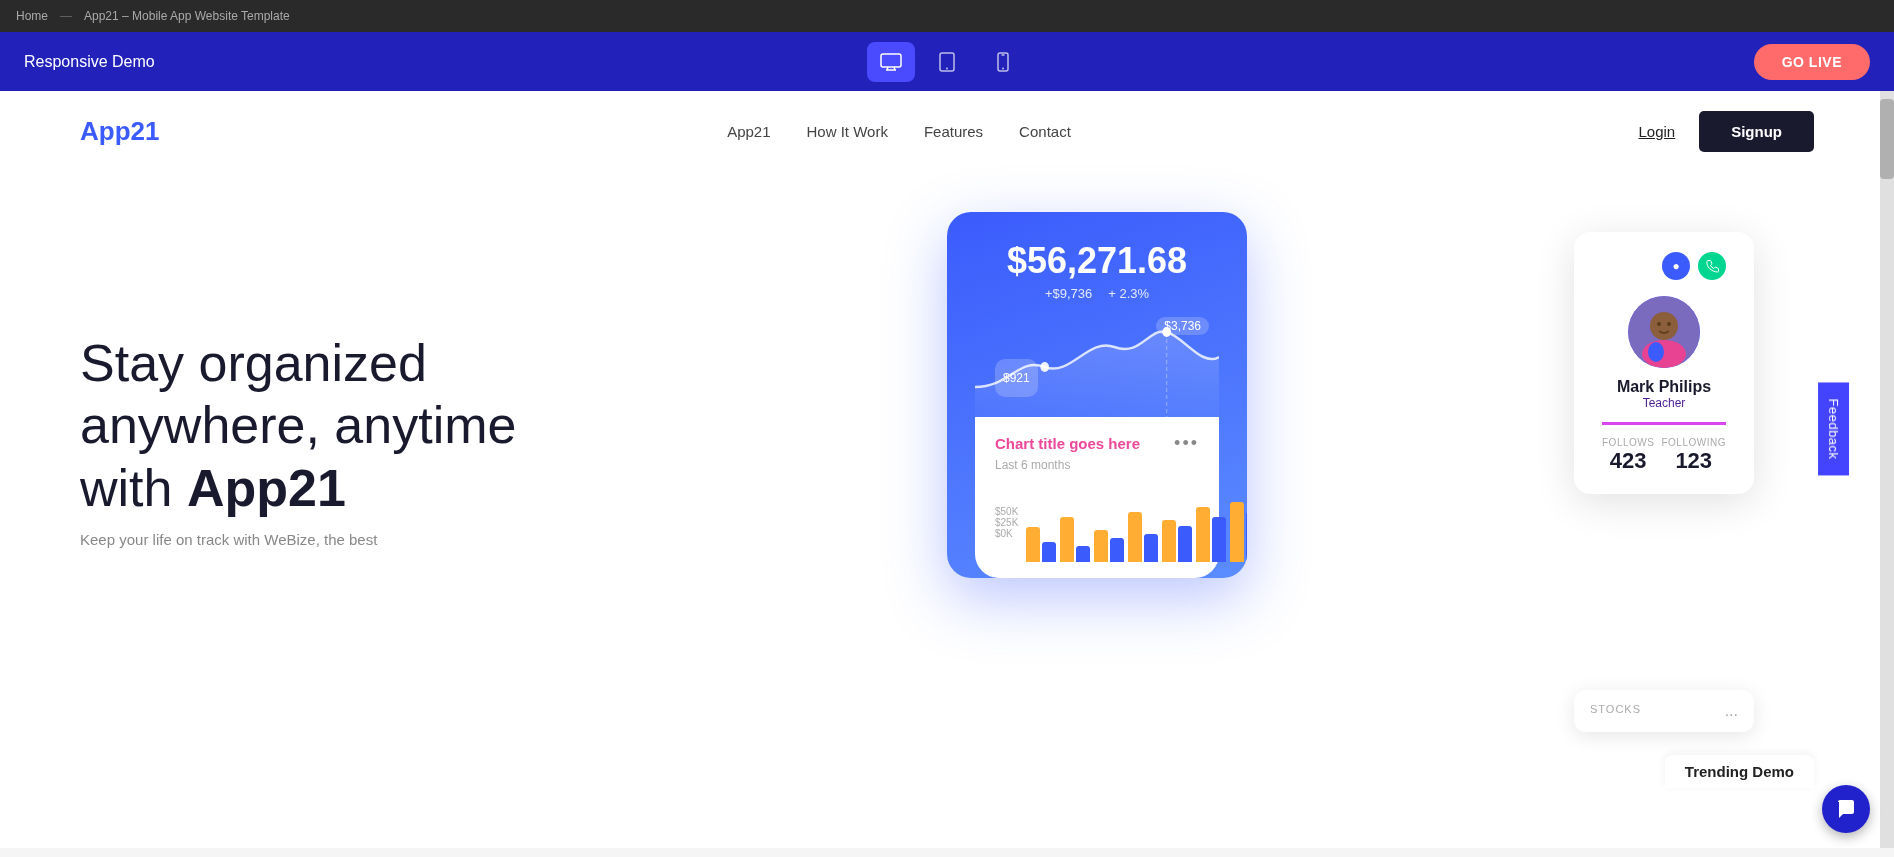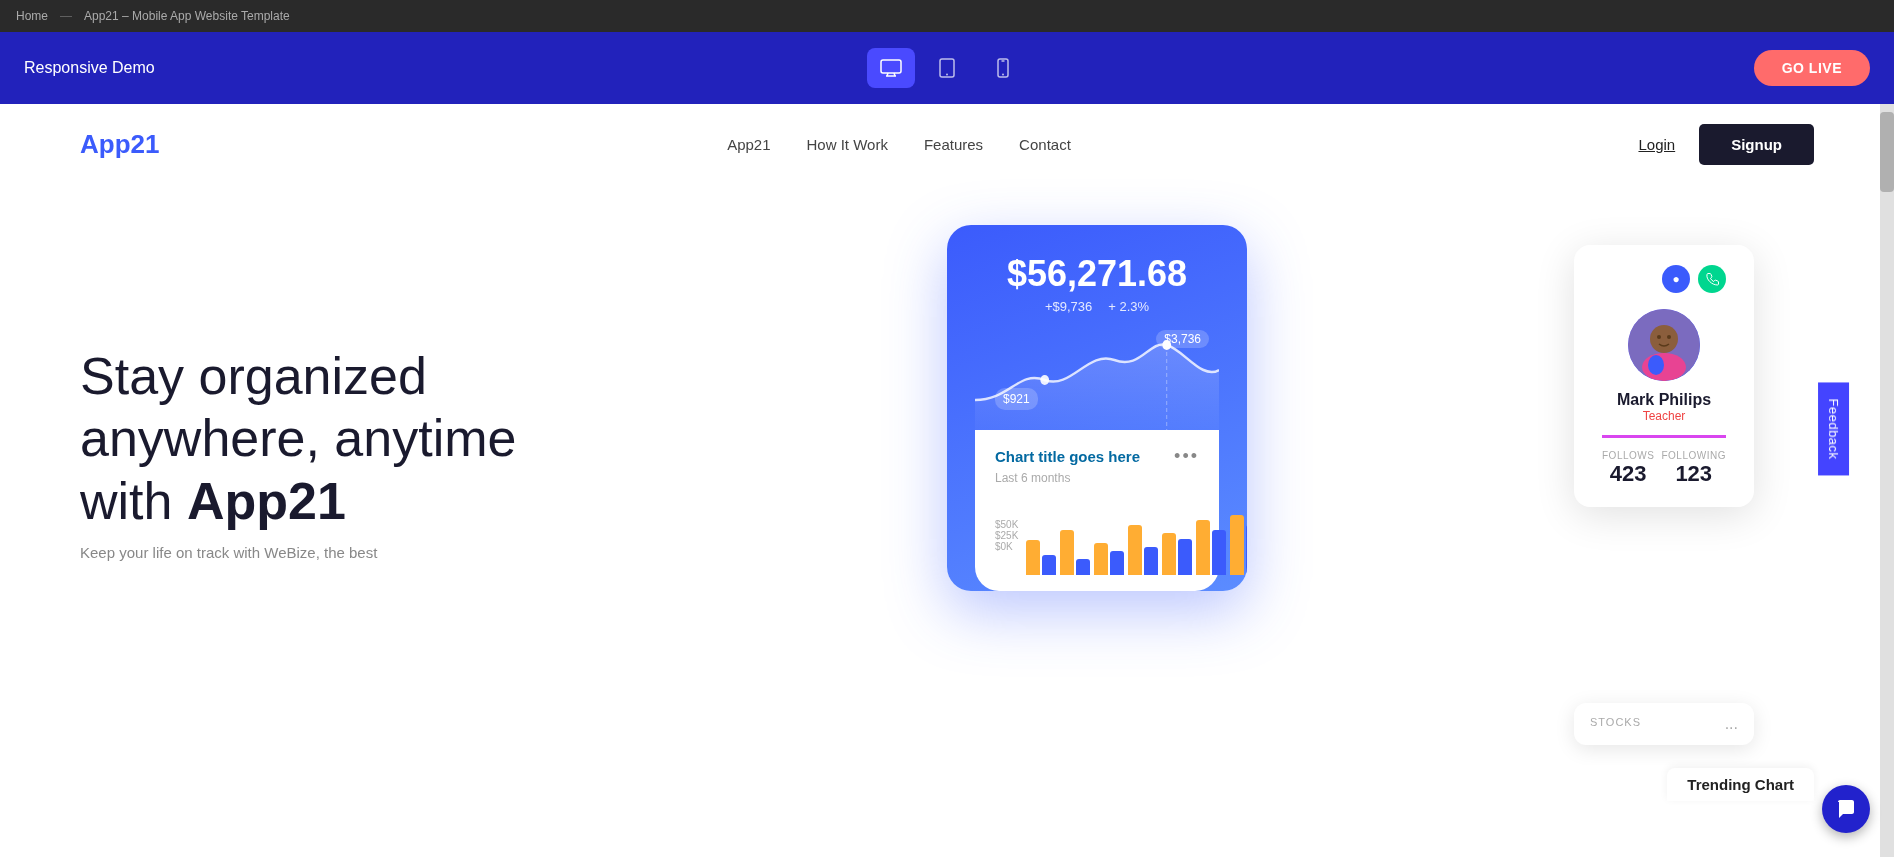--- a/index.html
+++ b/index.html
@@ -16,21 +16,21 @@
     }
     .browser-bar-text {
       color: #aaa;
       font-size: 12px;
     }
     .browser-bar-sep { color: #666; font-size: 12px; }
 
     
     .builder-header {
       background: #2222bb;
-      height: 72px;
+      height: 59px;
       display: flex;
       align-items: center;
       justify-content: space-between;
       padding: 0 24px;
       position: relative;
     }
     .builder-logo {
       color: white;
       font-size: 16px;
       font-weight: 500;
@@ -236,21 +236,21 @@
       background: white;
       border-radius: 0 0 24px 24px;
       padding: 16px 20px 16px;
     }
     .chart-title-row {
       display: flex;
       justify-content: space-between;
       align-items: center;
       margin-bottom: 4px;
     }
-    .chart-title-text { font-size: 15px; font-weight: 600; color: #0369a1; }
+    .chart-title-text { font-size: 15px; font-weight: 600; color: #ec4899; }
     .chart-dots { color: #888; font-size: 18px; letter-spacing: 2px; }
     .chart-subtitle { color: #aaa; font-size: 12px; margin-bottom: 10px; }
     .bar-chart {
       display: flex;
       align-items: flex-end;
       gap: 4px;
       height: 80px;
       padding: 8px 0 0;
     }
     .bar-group {
@@ -308,21 +308,21 @@
       height: 72px;
       border-radius: 50%;
       margin: 0 auto 10px;
       background: linear-gradient(135deg, #7b68ee, #3b5bfc);
       display: flex;
       align-items: center;
       justify-content: center;
       overflow: hidden;
     }
     .profile-name { font-size: 16px; font-weight: 700; color: #1a1a2e; }
-    .profile-role { color: #ef4444; font-size: 12px; margin-bottom: 12px; }
+    .profile-role { color: #4c1d95; font-size: 12px; margin-bottom: 12px; }
     .profile-stats {
       display: flex;
       justify-content: space-between;
       border-top: 3px solid #d946ef;
       padding-top: 12px;
     }
     .stat-item { text-align: center; }
     .stat-label { font-size: 10px; color: #aaa; text-transform: uppercase; letter-spacing: 0.5px; }
     .stat-value { font-size: 22px; font-weight: 700; color: #1a1a2e; }
 
@@ -423,21 +423,21 @@
         <div class="chart-amount">$56,271.68</div>
         <div class="chart-stats">
           <span class="chart-stat">+$9,736</span>
           <span class="chart-stat">+ 2.3%</span>
         </div>
 
         <div class="chart-wave">
           
           <div style="position:absolute;right:10px;top:0;color:white;font-size:12px;background:rgba(255,255,255,0.2);padding:2px 8px;border-radius:10px;">$3,736</div>
           
-          <div style="position:absolute;left:20px;bottom:20px;color:white;font-size:12px;background:rgba(255,255,255,0.2);padding:4px 8px;border-radius:10px;">$921</div>
+          <div style="position:absolute;left:20px;bottom:20px;color:white;font-size:12px;background:rgba(255,255,255,0.2);padding:12px 8px;border-radius:10px;">$921</div>
           <svg viewBox="0 0 280 100" preserveAspectRatio="none">
             <defs>
               <linearGradient id="waveGrad" x1="0%" y1="0%" x2="0%" y2="100%">
                 <stop offset="0%" style="stop-color:rgba(255,255,255,0.3)"></stop>
                 <stop offset="100%" style="stop-color:rgba(255,255,255,0.05)"></stop>
               </linearGradient>
             </defs>
             <path d="M0,70 C40,70 50,40 80,50 C110,60 130,20 160,30 C190,40 200,10 220,15 C240,20 260,50 280,40 L280,100 L0,100 Z" fill="url(#waveGrad)" opacity="0.6"></path>
             <path d="M0,70 C40,70 50,40 80,50 C110,60 130,20 160,30 C190,40 200,10 220,15 C240,20 260,50 280,40" fill="none" stroke="rgba(255,255,255,0.8)" stroke-width="2.5"></path>
 
@@ -538,21 +538,21 @@
         <div style="display:flex;justify-content:space-between;align-items:center;">
           <span class="stocks-title">STOCKS</span>
           <span class="stocks-dots">...</span>
         </div>
       </div>
 
     </div>
   </div>
 
   <div style="position:relative;height:36px;background:white;">
-    <div style="position:absolute;right:80px;bottom:0;background:white;padding:8px 20px;font-size:15px;font-weight:600;color:#222;border-radius:8px 8px 0 0;box-shadow:0 -2px 8px rgba(0,0,0,0.06);">Trending Chart</div>
+    <div style="position:absolute;right:80px;bottom:0;background:white;padding:8px 20px;font-size:15px;font-weight:600;color:#222;border-radius:8px 8px 0 0;box-shadow:0 -2px 8px rgba(0,0,0,0.06);">Trending Demo</div>
   </div>
 
 </div>
 
 <div class="feedback-tab">Feedback</div>
 
 <div class="chat-btn">
   <svg width="22" height="22" viewBox="0 0 22 22" fill="none" xmlns="http://www.w3.org/2000/svg">
     <path d="M3 4C3 2.9 3.9 2 5 2H17C18.1 2 19 2.9 19 4V14C19 15.1 18.1 16 17 16H8L4 20V4Z" fill="white"></path>
   </svg>

